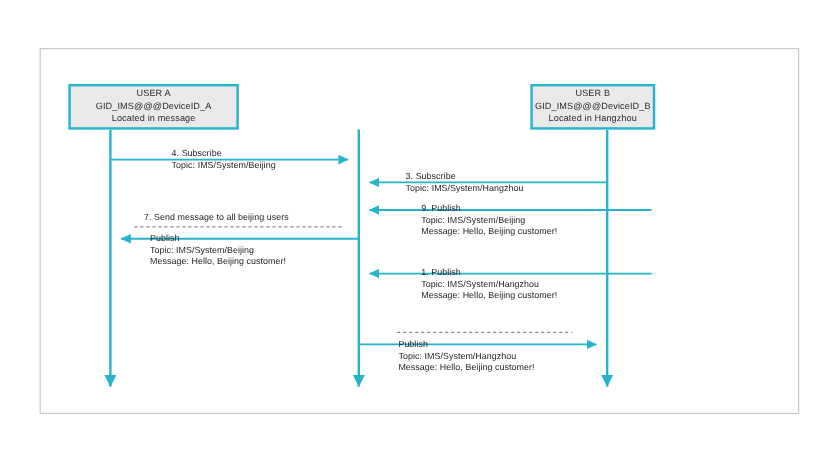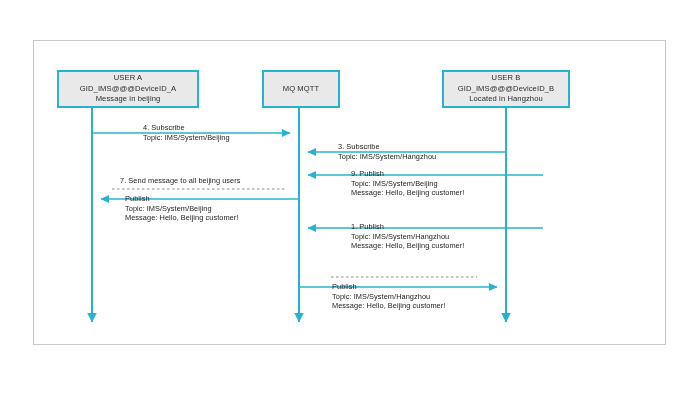--- a/index.html
+++ b/index.html
@@ -40,21 +40,21 @@
     text-align: center;
     display: flex;
     flex-direction: column;
     justify-content: center;
     letter-spacing: 0.1px;
   }
   .actor-box .ln { display: block; white-space: nowrap; }
 
   #userA-box { left: 57px; top: 70px; width: 142px; height: 38px; }
   #mq-box    { left: 262px; top: 70px; width: 78px; height: 38px; }
-  #userB-box { left: 442px; top: 70px; width: 128px; height: 38px; }
+  #userB-box { left: 442px; top: 70px; width: 104px; height: 38px; }
   #system-box{ left: 543px; top: 168px; width: 94px; height: 70px;
                font-size: 7.6px; line-height: 11px; }
 
   
   .msg {
     position: absolute;
     font-size: 7.4px;
     line-height: 9.6px;
     color: #1d1d1d;
     white-space: nowrap;
@@ -128,26 +128,23 @@
       <line x1="299" y1="287" x2="497" y2="287" marker-end="url(#ah-right)"></line>
     </g>
     <g stroke="#8a8a8a" stroke-width="1" stroke-dasharray="2.5,2.5" fill="none">
       <line x1="331" y1="277" x2="477" y2="277"></line>
     </g>
   </svg>
 
   <div class="actor-box" id="userA-box">
     <span class="ln">USER A</span>
     <span class="ln">GID_IMS@@@DeviceID_A</span>
-    <span class="ln">Message in beijing</span>
+    <span class="ln">Located in message</span>
   </div>
 
-  <div class="actor-box" id="mq-box">
-    <span class="ln">MQ MQTT</span>
-  </div>
 
   <div class="actor-box" id="userB-box">
     <span class="ln">USER B</span>
     <span class="ln">GID_IMS@@@DeviceID_B</span>
     <span class="ln">Located in Hangzhou</span>
   </div>
 
 
   <div class="msg" style="left:143px; top:123px;">
     <span class="ln">4. Subscribe</span>

